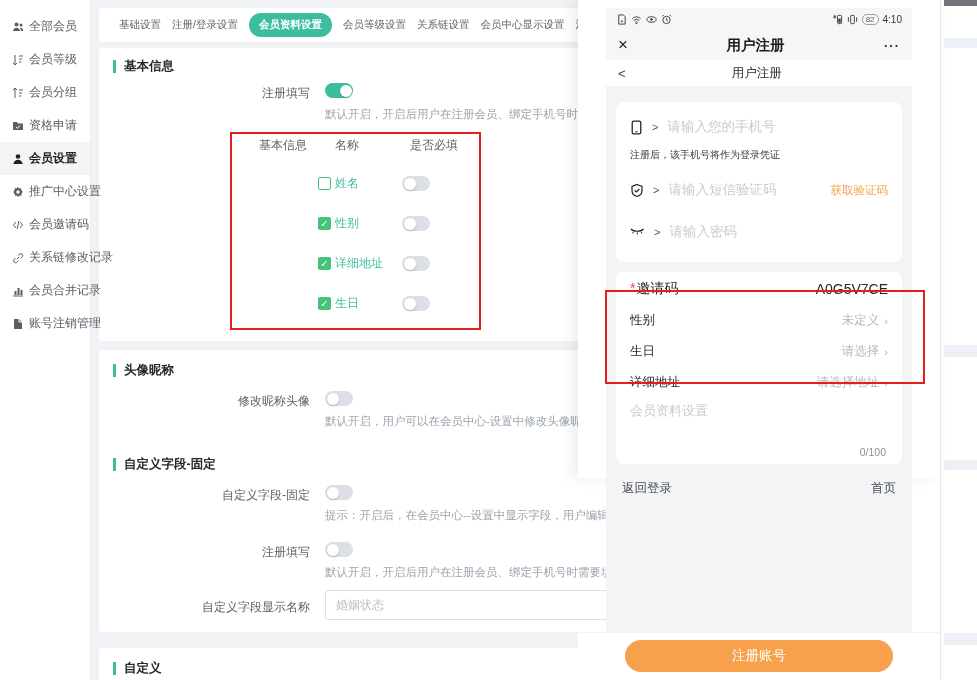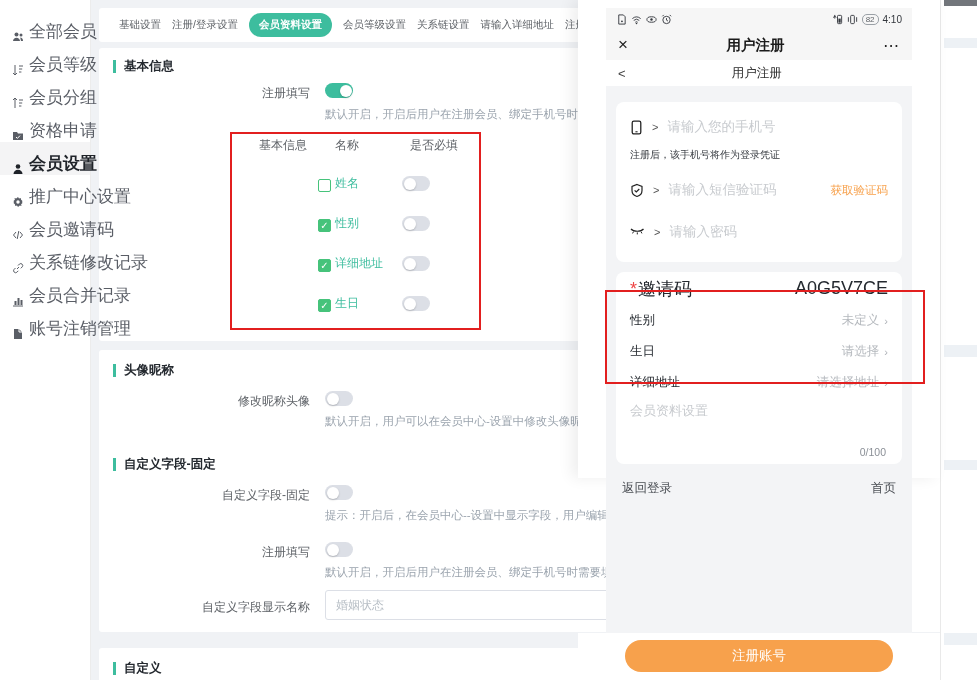--- a/index.html
+++ b/index.html
@@ -5,22 +5,22 @@
   * { box-sizing: border-box; margin: 0; padding: 0; }
   html,body { width: 977px; height: 680px; }
   body {
     position: relative; overflow: hidden;
     font-family: "Liberation Sans", "DejaVu Sans", sans-serif;
     background: #f0f2f5; color: #303133; font-size: 12px;
   }
   
   .sidebar { position:absolute; left:0; top:0; width:91px; height:680px; background:#fff;
              border-right:1px solid #ececec; padding-top:10px; z-index:2; }
-  .side-item { display:flex; align-items:flex-end; gap:5px; height:33px; padding-left:11px;
-               font-size:17px; color:#5a5e66; cursor:pointer; white-space:nowrap; }
+  .side-item { display:flex; align-items:center; gap:5px; height:33px; padding-left:11px;
+               font-size:12px; color:#5a5e66; cursor:pointer; white-space:nowrap; }
   .side-item.active { background:#f4f4f5; color:#1f2329; font-weight:bold; }
   .sicon { width:13px; height:13px; flex:0 0 13px; display:inline-flex; align-items:center; justify-content:center; }
   .sicon svg { width:12px; height:12px; }
 
   
   .main { position:absolute; left:91px; top:0; width:886px; height:680px; z-index:1; }
   .tabs-card { position:absolute; left:8px; top:8px; width:870px; height:34px; background:#fff;
                border-radius:3px; display:flex; align-items:center; gap:11px; padding-left:20px;
                font-size:10.5px; color:#5f6368; }
   .tab { cursor:pointer; white-space:nowrap; }
@@ -38,21 +38,21 @@
   .toggle { position:absolute; width:28px; height:15px; border-radius:8px; background:#dcdfe6; cursor:pointer; }
   .toggle::after { content:""; position:absolute; top:1.5px; left:1.5px; width:12px; height:12px;
                    border-radius:50%; background:#fff; box-shadow:0 1px 2px rgba(0,0,0,.2); }
   .toggle.on { background:#3dbd9e; }
   .toggle.on::after { left:auto; right:1.5px; }
 
   .red-box { position:absolute; border:2px solid #e21f1f; z-index:5; pointer-events:none; }
   .rb-admin { left:131px; top:84px; width:251px; height:198px; }
 
   .th { position:absolute; font-size:12px; color:#5f6368; }
-  .cb-row { position:absolute; display:flex; align-items:flex-end; gap:4px; font-size:12px; color:#3dbd9e; }
+  .cb-row { position:absolute; display:flex; align-items:center; gap:4px; font-size:12px; color:#3dbd9e; }
   .cb { width:13px; height:13px; border-radius:2px; border:1px solid #46c37b; background:#fff;
         display:inline-flex; align-items:center; justify-content:center; cursor:pointer;
         font-size:10px; color:#fff; line-height:1; }
   .cb.checked { background:#46c37b; border-color:#46c37b; }
 
   .text-input { position:absolute; left:226px; width:330px; height:30px; border:1px solid #dcdfe6;
                 border-radius:3px; padding:0 10px; font-size:12px; color:#333;
                 font-family:"Liberation Sans","DejaVu Sans",sans-serif; }
   .text-input::placeholder { color:#b8bfc6; }
 
@@ -83,21 +83,21 @@
   .phone-body { background:#f3f4f6; height:547px; padding:16px 10px 0 10px; position:relative; }
   .p-card { background:#fff; border-radius:8px; }
   .p-card1 { padding:6px 14px 10px 14px; margin-bottom:10px; }
   .in-row { display:flex; align-items:center; gap:9px; min-height:38px; }
   .in-row .chev { color:#555; font-size:11px; }
   .ph { font-size:13.5px; color:#c8cbcf; flex:1; }
   .note { font-size:10px; color:#33373d; padding:2px 0 6px 0; }
   .getcode { font-size:11.5px; color:#f7a14c; cursor:pointer; white-space:nowrap; }
   .p-card2 { padding:0 14px; }
   .inv-row { display:flex; align-items:center; justify-content:space-between; height:33px;
-             font-size:18px; color:#24292f;text-align:right; }
+             font-size:14px; color:#24292f;text-align:right; }
   .req-star { color:#ee4545; margin-right:1px; }
   .sel-row { display:flex; align-items:center; justify-content:space-between; height:31px;
              font-size:12.5px; color:#24292f; cursor:pointer; }
   .sel-val { color:#b4b8bd; display:flex; align-items:center; gap:5px; }
   .sel-val .chev { font-size:11px; color:#aeb2b8; }
   .addr-area { position:relative; height:66px; padding-top:4px; }
   .addr-ph { font-size:13px; color:#c8cbcf; }
   .counter { position:absolute; right:2px; bottom:6px; font-size:10.5px; color:#8a8f96; }
   .foot-links { display:flex; justify-content:space-between; padding:16px 6px 0 6px;
                 font-size:12.5px; color:#4a4e54; }
@@ -207,21 +207,21 @@
 </aside>
 
 <div class="main">
 
   <div class="tabs-card">
     <div class="tab">基础设置</div>
     <div class="tab">注册/登录设置</div>
     <div class="tab active">会员资料设置</div>
     <div class="tab">会员等级设置</div>
     <div class="tab">关系链设置</div>
-    <div class="tab">请输入详细地址</div>
+    <div class="tab">会员中心显示设置</div>
     <div class="tab">注册协议</div>
   </div>
 
   <div class="card card-a">
     <div class="sec-title" style="top:12px">基本信息</div>
     <div class="f-label" style="top:37px">注册填写</div>
     <div class="toggle on" style="left:226px; top:35px"></div>
     <div class="helper" style="top:59px">默认开启，开启后用户在注册会员、绑定手机号时需要填写自定义字段信息</div>
 
     <div class="red-box rb-admin"></div>

